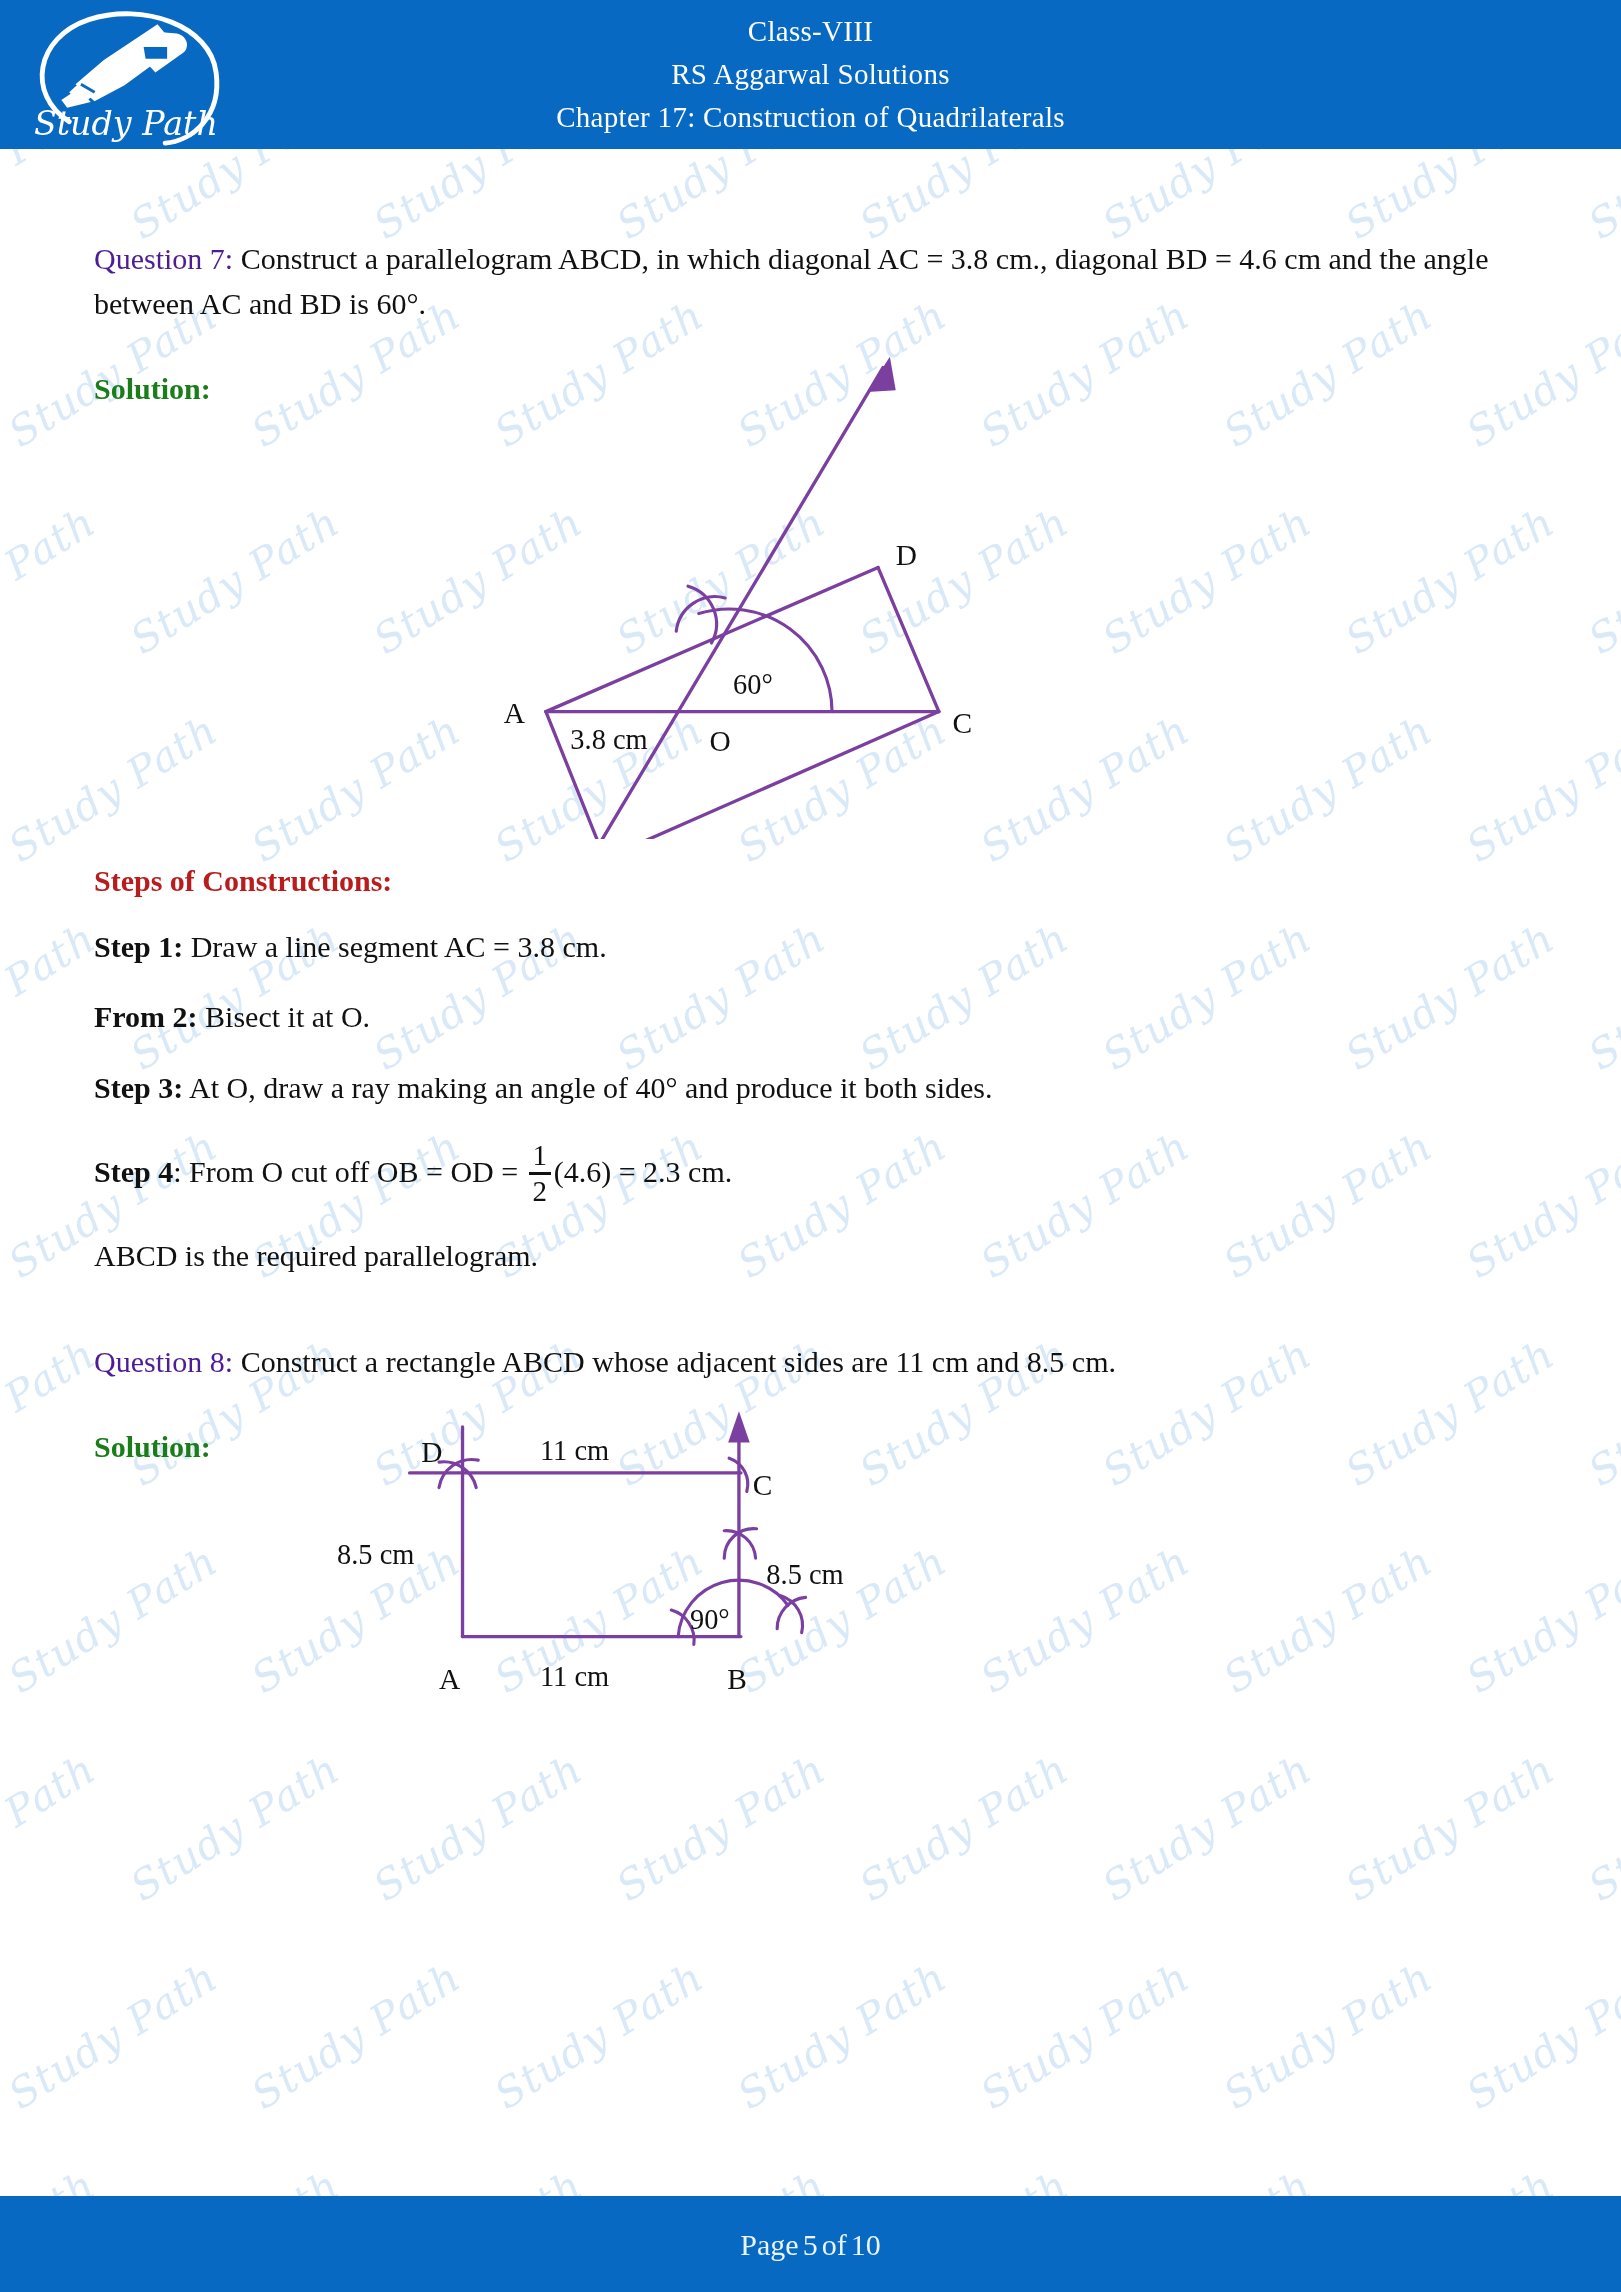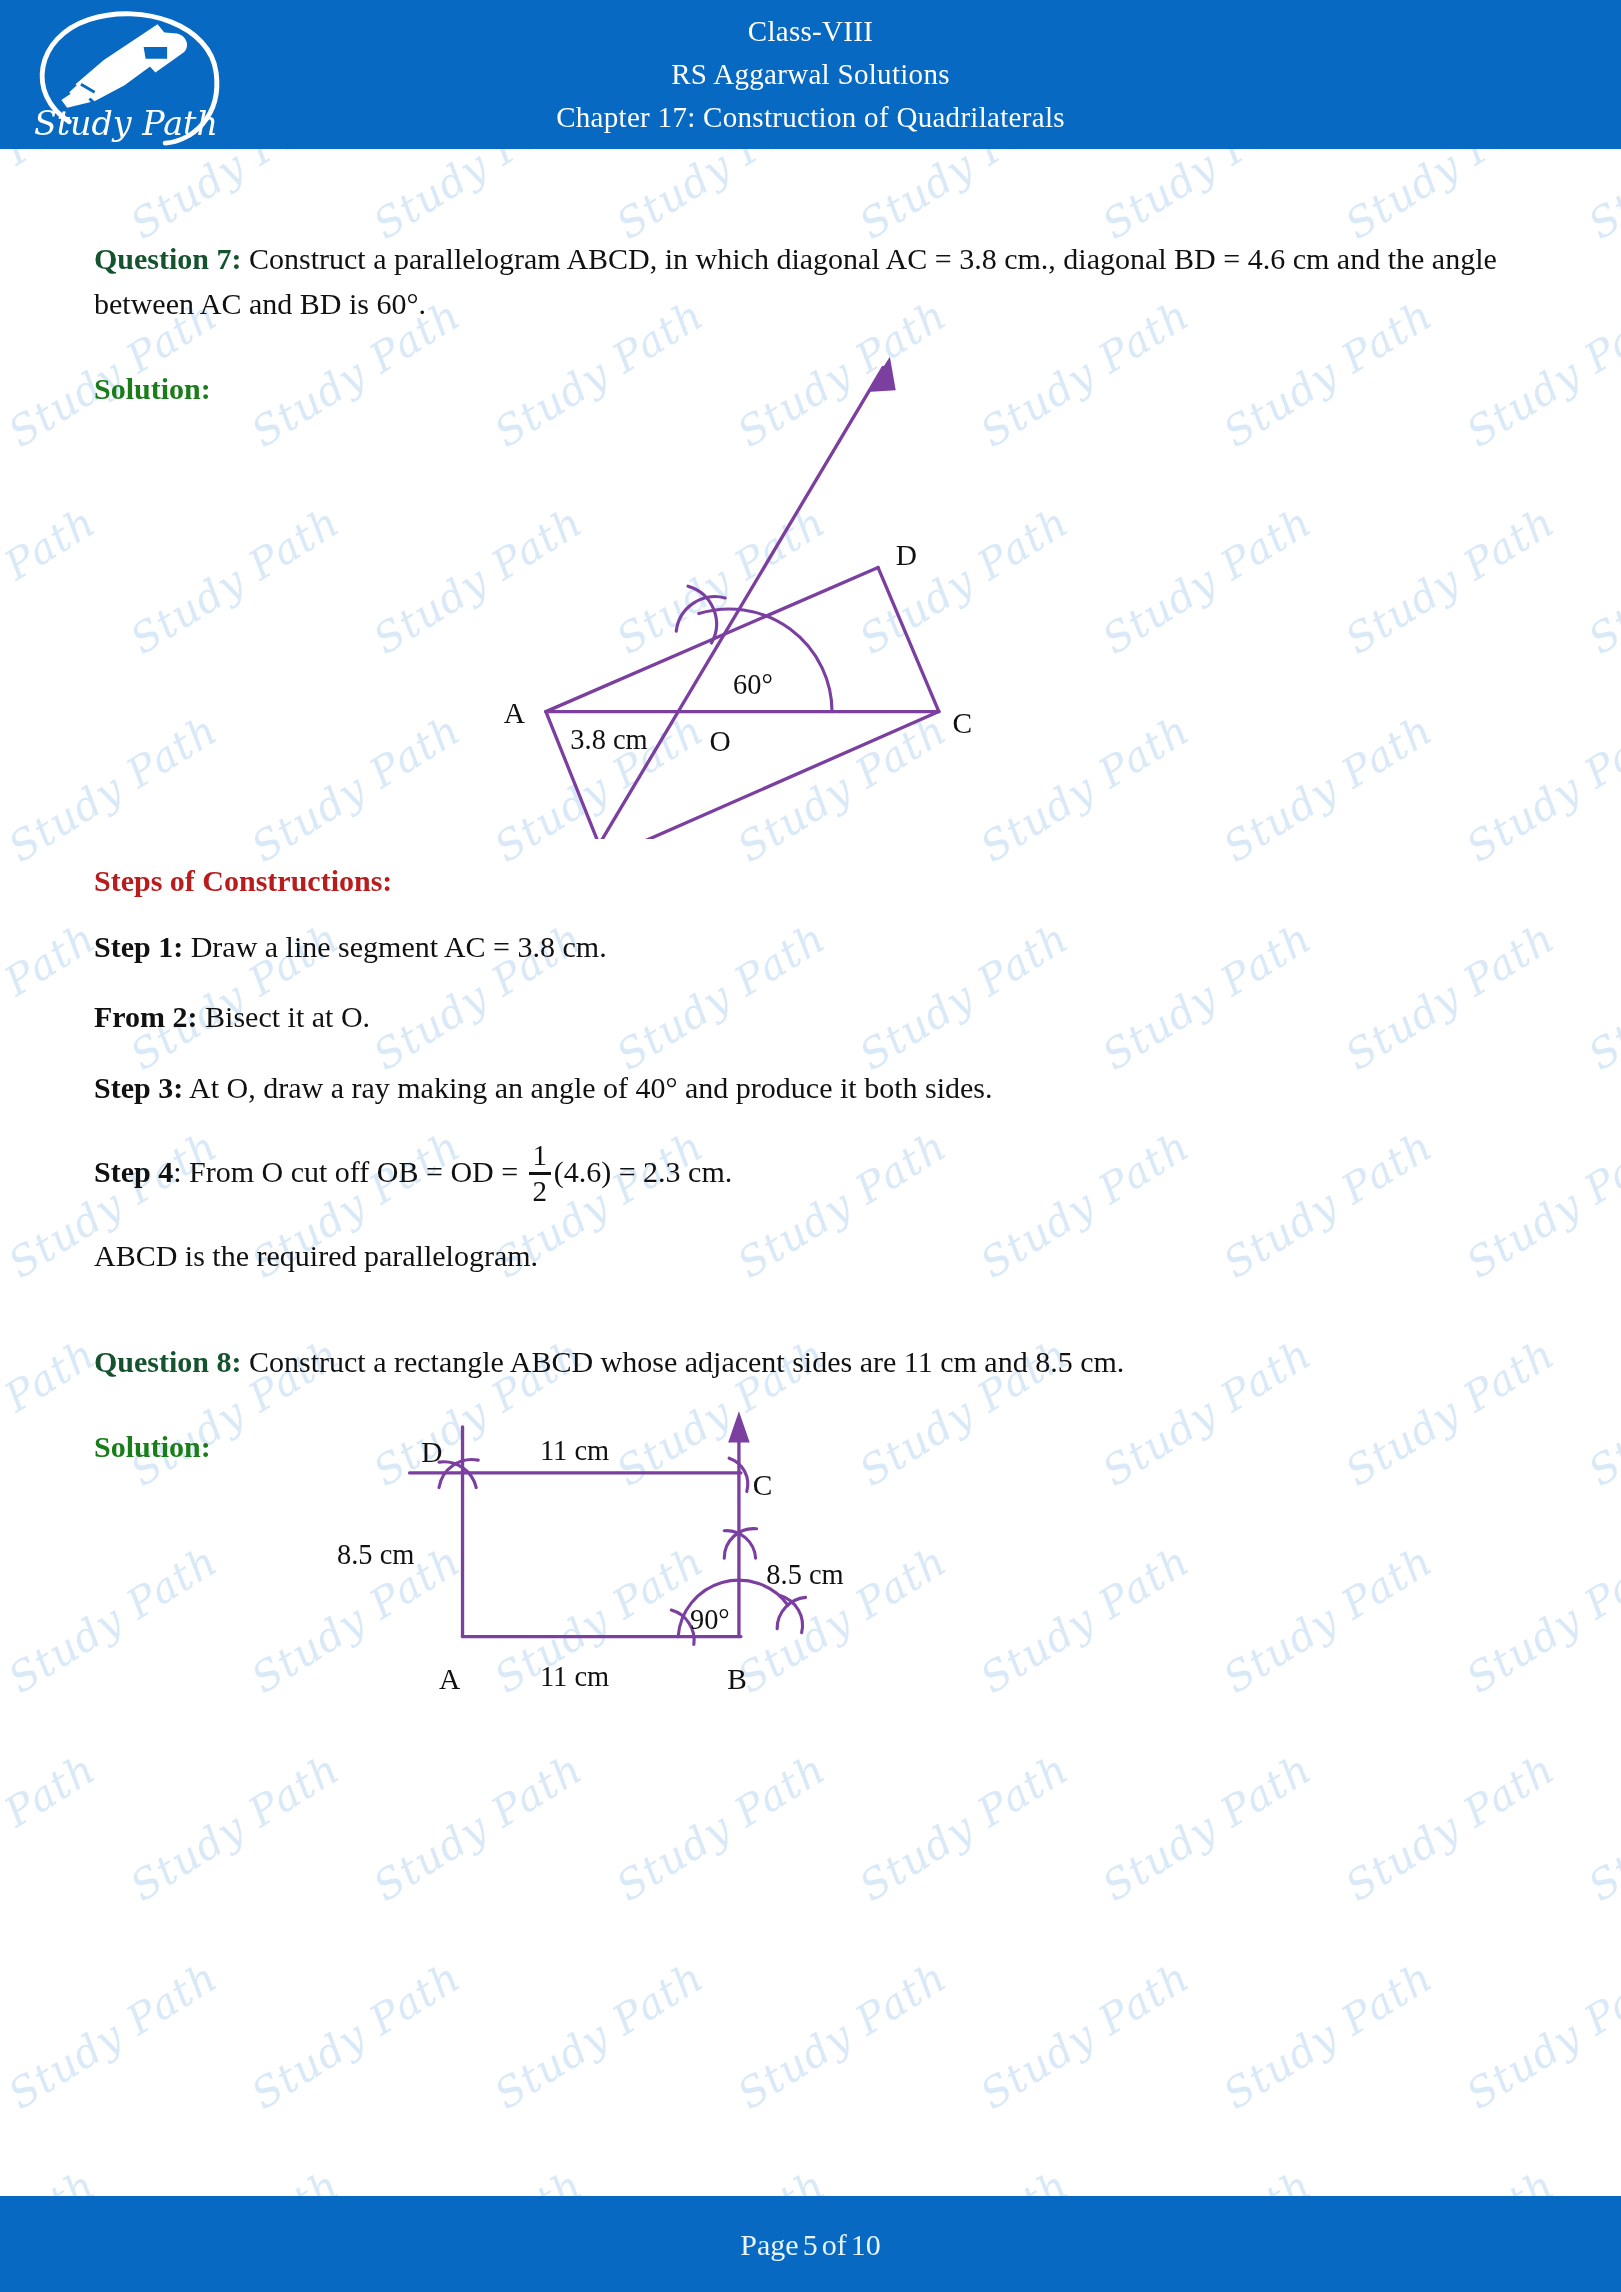--- a/index.html
+++ b/index.html
@@ -89,21 +89,21 @@
     padding: 0 94px;
   }
 
   .para {
     font-size: 30px;
     line-height: 1.52;
     color: #111111;
     font-family: "Liberation Serif", "DejaVu Serif", serif;
   }
 
-  .q-label { color: #14532d; font-weight: bold; }
+  .q-label { color: #4c1d95; font-weight: normal; }
   .sol-label { color: #1a7d1a; font-weight: bold; font-size: 30px; }
   .step-label { font-weight: bold; color: #111111; }
 
   .spacer-sm { height: 25.5px; }
   .spacer-md { height: 45px; }
   .spacer-lg { height: 61px; }
 
   .steps-title {
     font-size: 30px;
     font-weight: bold;

